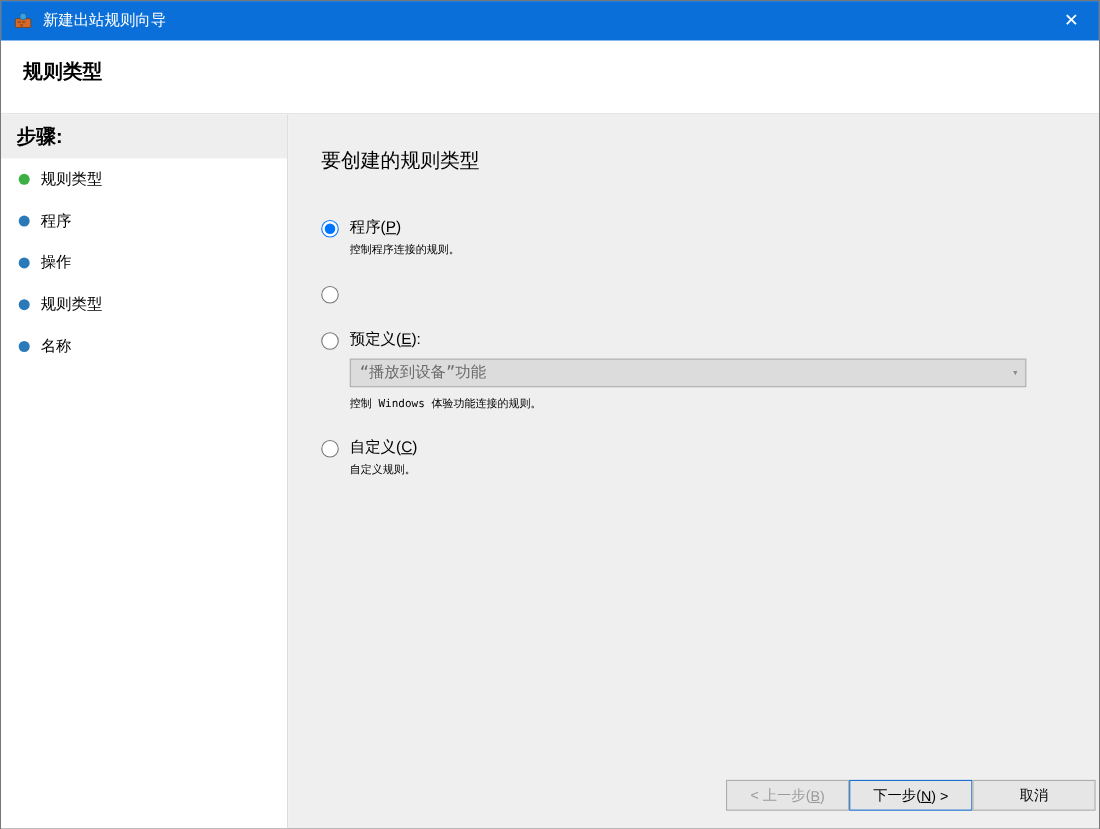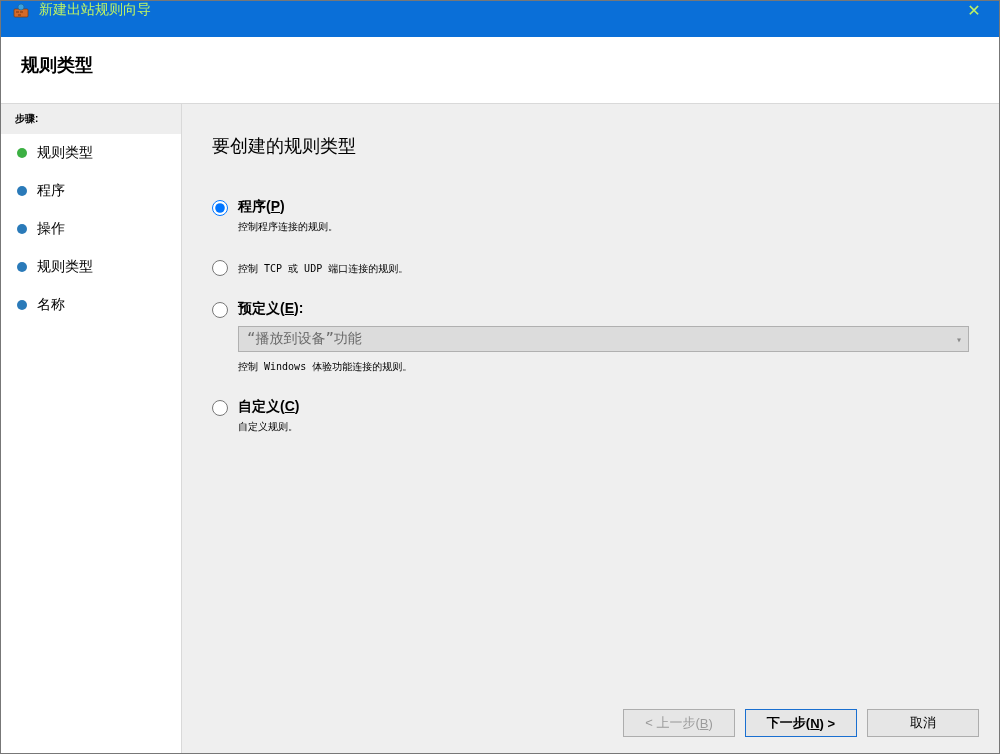--- a/index.html
+++ b/index.html
@@ -12,22 +12,23 @@
       width: 1000px;
       height: 754px;
       background: #fff;
       display: flex;
       flex-direction: column;
       border: 1px solid #777;
     }
     .titlebar {
       height: 36px;
       background: #0a6fd8;
-      color: #bef264;
-      display: flex;
+      color: #ffffff;
+      display: flex;
+      align-items: center;
       padding: 0 10px;
       font-size: 14px;
     }
     .titlebar .icon-slot {
       width: 20px;
       height: 20px;
       margin-right: 8px;
       display: flex;
       align-items: center;
       justify-content: center;
@@ -64,21 +65,21 @@
       background: #fff;
       border-right: 1px solid #d9d9d9;
       padding: 0;
       display: flex;
       flex-direction: column;
     }
     .sidebar .steps-header {
       background: #eeeeee;
       padding: 8px 14px;
       font-weight: bold;
-      font-size: 10px;
+      font-size: 18px;
       color: #000;
     }
     .sidebar .step {
       padding: 10px 16px;
       display: flex;
       align-items: center;
       font-size: 14px;
       color: #000;
     }
     .sidebar .step.active a { color: #000000; }
@@ -112,71 +113,70 @@
     }
     .option input[type="radio"] {
       width: 16px;
       height: 16px;
       margin-top: 2px;
       margin-right: 10px;
     }
     .option .opt-body { display: flex; flex-direction: column; }
     .option .opt-label {
       font-size: 14px;
-      font-weight: bold;
+      font-weight: normal;
       color: #000;
     }
     .option .opt-desc {
       font-size: 10px;
       color: #000;
       margin-top: 4px;
       font-family: "SimSun", "NSimSun", monospace;
     }
     .dropdown {
       margin: 8px 0 4px 0;
-      width: 731px;
+      width: 615px;
       height: 26px;
       background: #dcdcdc;
       border: 1px solid #b0b0b0;
       display: flex;
       align-items: center;
       padding: 0 8px;
       color: #6b6b6b;
       font-size: 14px;
       position: relative;
       font-family: "SimSun", "NSimSun", monospace;
     }
     .dropdown .dd-arrow {
       position: absolute;
       right: 6px;
       color: #8a8a8a;
       font-size: 10px;
     }
     .footer {
       position: absolute;
       bottom: 16px;
-      right: 20px;
-      display: flex;
-      gap: 10px;
+      right: 3px;
+      display: flex;
+      gap: 0;
     }
     .btn {
       min-width: 112px;
       height: 28px;
       background: #e6e6e6;
       border: 1px solid #adadad;
       font-size: 13px;
       display: flex;
       align-items: center;
       justify-content: center;
       cursor: pointer;
       font-family: "SimSun", "Microsoft YaHei", sans-serif;
     }
     .btn.default {
       border: 1.5px solid #1a6fd0;
-      font-weight: bold;
     }
     .btn.disabled {
       color: #9b9b9b;
       cursor: default;
     }
     .underline { text-decoration: underline; }
   </style>
 </head>
 <body>
 
@@ -235,21 +235,20 @@
             <span class="opt-label">
               <span>程序(</span><span class="underline">P</span><span>)</span>
             </span>
             <span class="opt-desc">控制程序连接的规则。</span>
           </div>
         </label>
 
         <label class="option">
           <input type="radio" name="ruletype" style="">
           <div class="opt-body">
-            <span class="opt-desc">控制 TCP 或 UDP 端口连接的规则。</span>
           </div>
         </label>
 
         <label class="option">
           <input type="radio" name="ruletype" style="">
           <div class="opt-body">
             <span class="opt-label">
               <span>预定义(</span><span class="underline">E</span><span>):</span>
             </span>
             <div class="dropdown">

